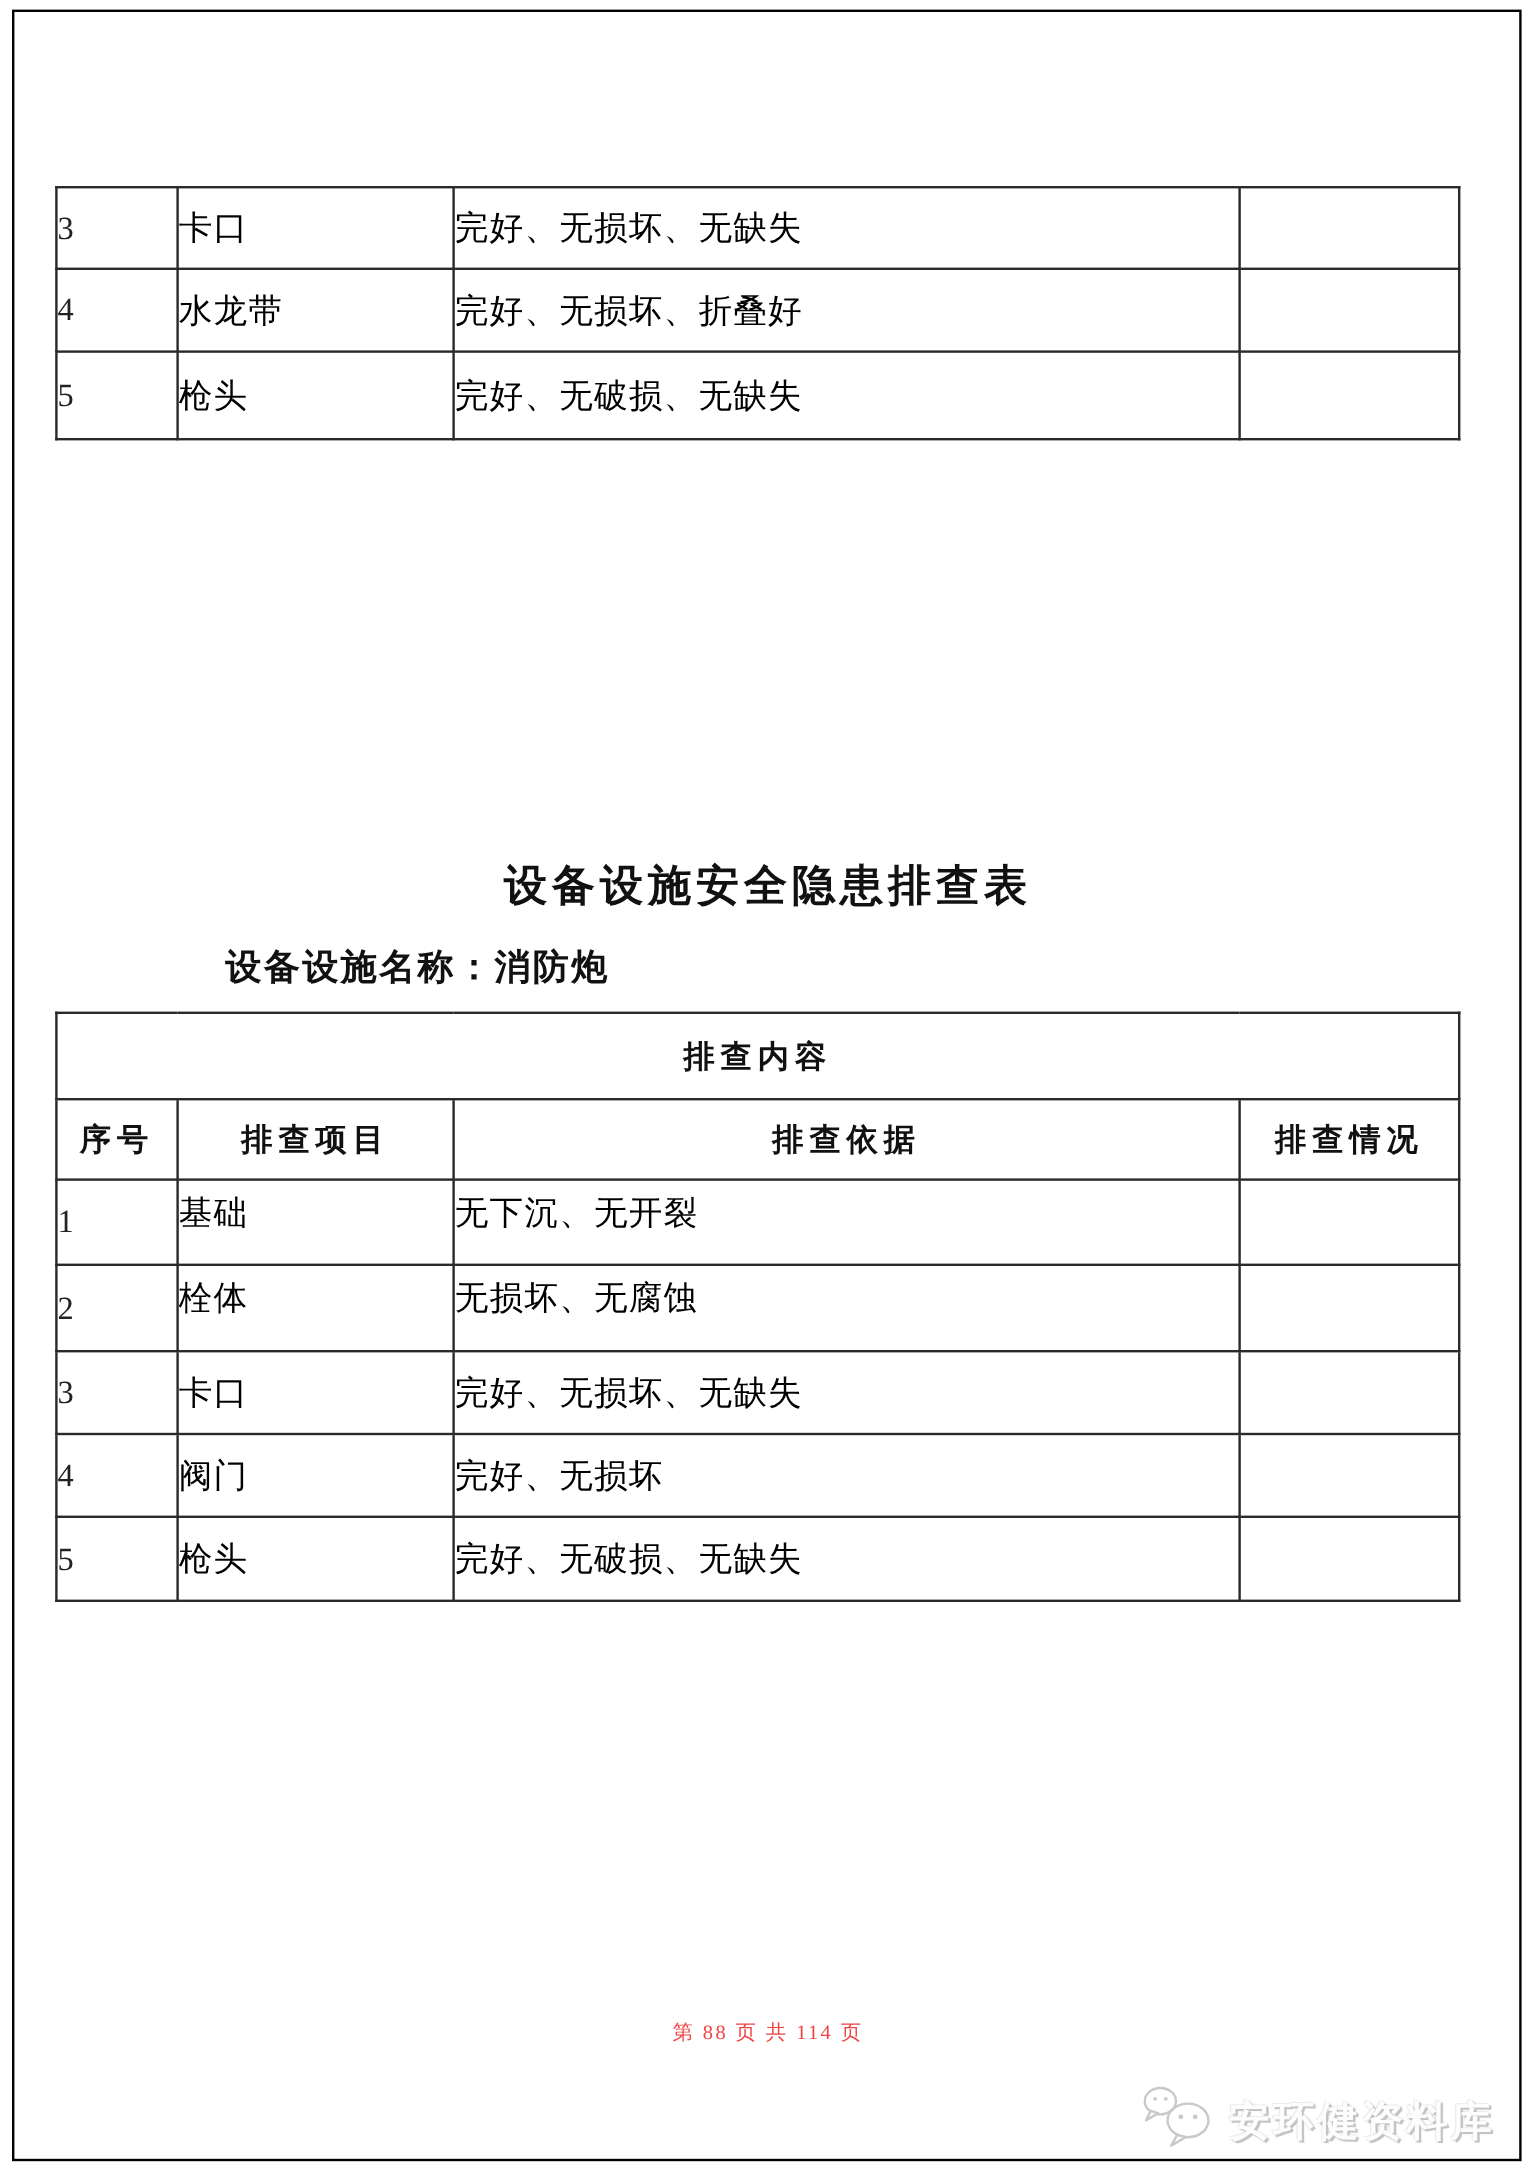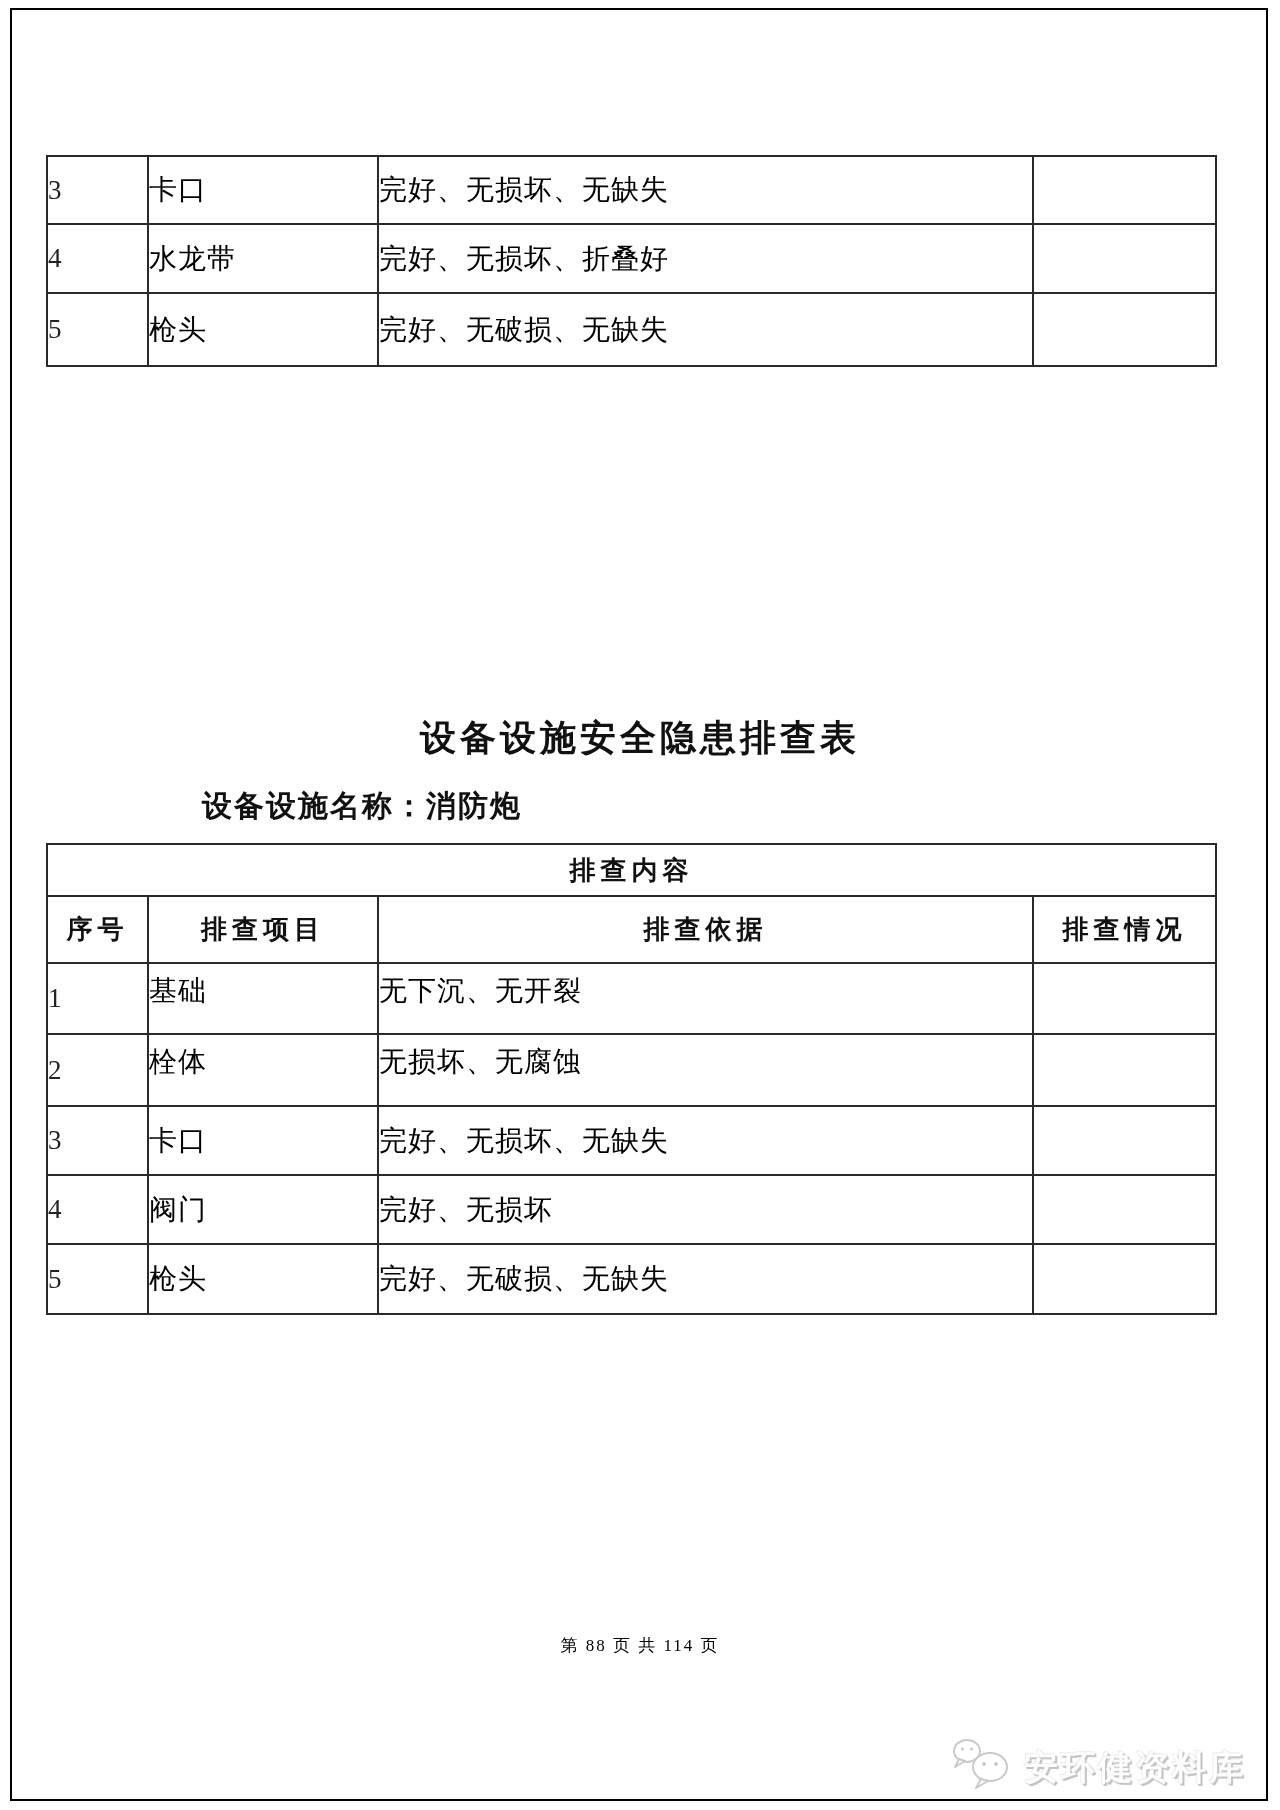--- a/index.html
+++ b/index.html
@@ -78,34 +78,34 @@
     left: 0; top: 714px;
     width: 100%;
     text-align: center;
     font-size: 36px;
     font-weight: bold;
     letter-spacing: 4px;
     color: #111;
   }
   .doc-subtitle {
     position: absolute;
-    left: 202px; top: 786px;
+    left: 188px; top: 786px;
     font-size: 30px;
     font-weight: bold;
     letter-spacing: 2px;
     color: #111;
   }
 
   .footer {
     position: absolute;
-    left: 0; top: 1634px;
+    left: 0; top: 1682px;
     width: 100%;
     text-align: center;
     font-size: 17px;
-    color: #000000;
+    color: #ef4444;
     letter-spacing: 2px;
   }
 
   .watermark {
     position: absolute;
     right: 34px; top: 1737px;
     display: flex;
     align-items: flex-end;
     gap: 10px;
   }
@@ -158,21 +158,21 @@
   <div class="doc-subtitle">设备设施名称：消防炮</div>
 
   <table class="doc-table main-table">
     <colgroup>
       <col style="width:101px">
         <col style="width:230px">
         <col style="width:655px">
         <col style="width:183px">
     </colgroup>
     <tbody>
-        <tr style="height:52px">
+        <tr style="height:72px">
       <th class="span-header" colspan="4">排查内容</th>
     </tr>
     <tr style="height:67px">
       <th class="col-header">序号</th>
       <th class="col-header">排查项目</th>
       <th class="col-header">排查依据</th>
       <th class="col-header">排查情况</th>
     </tr>
     <tr style="height:71px" class="top-align">
       <td class="no-cell">1</td>

